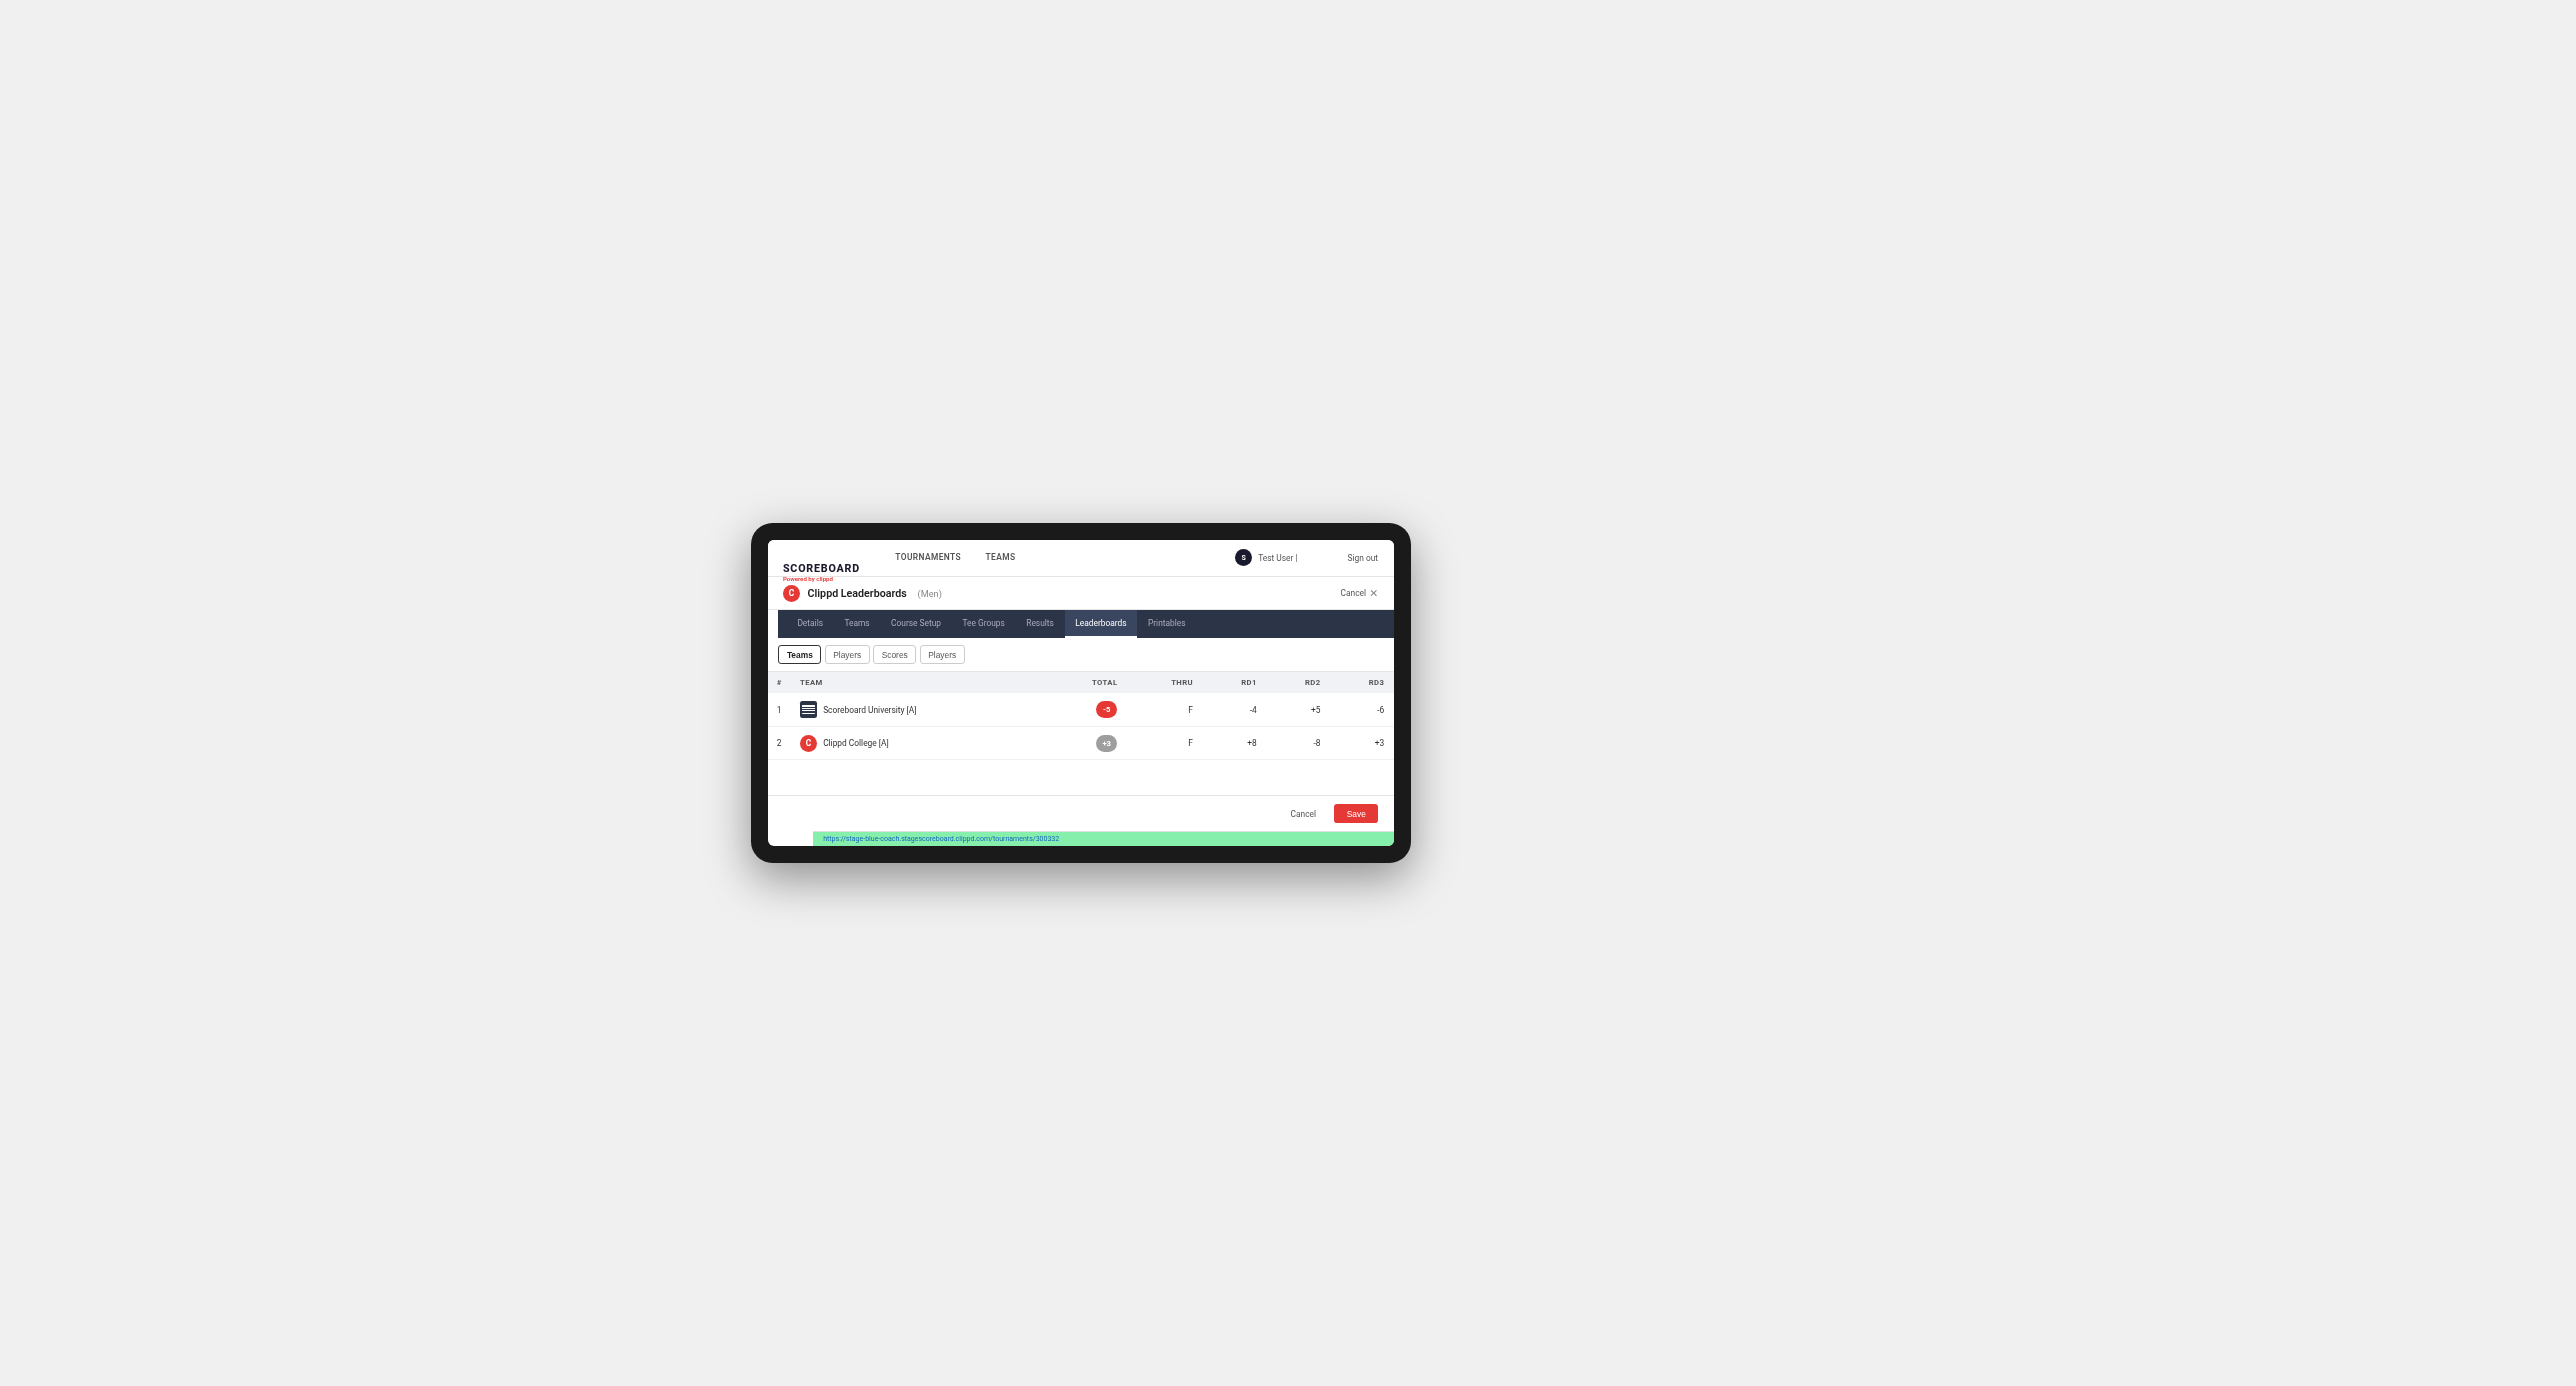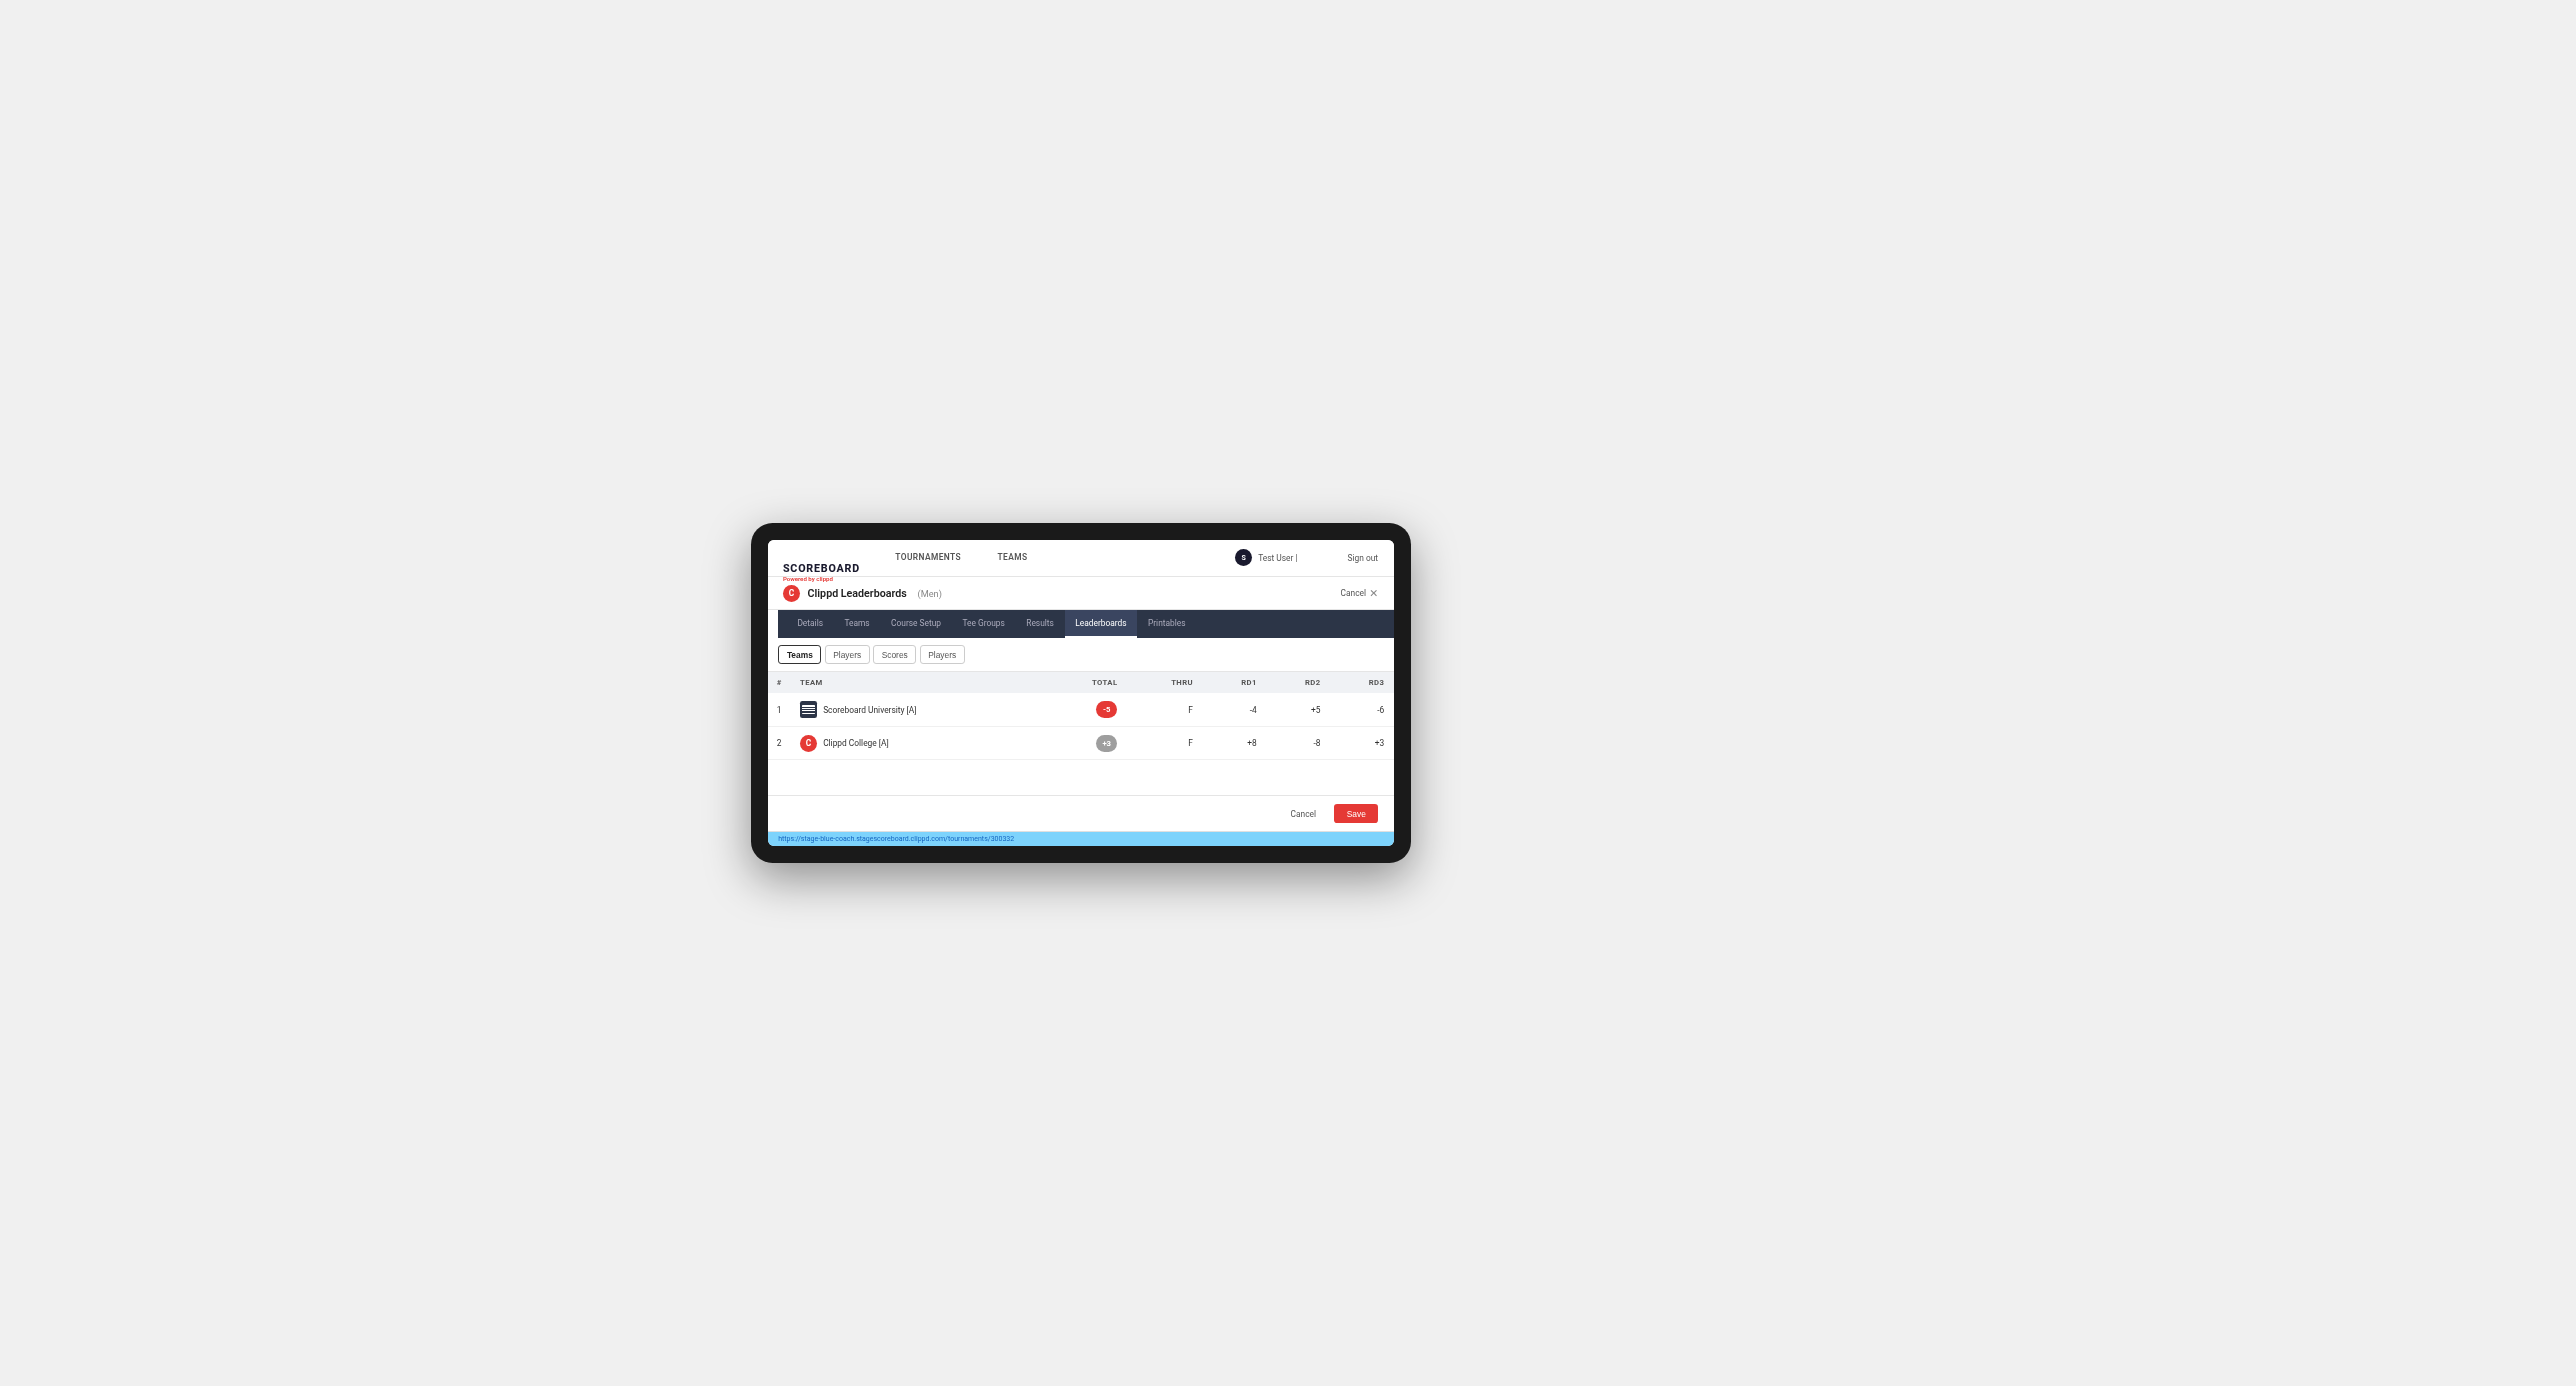--- a/index.html
+++ b/index.html
@@ -65,21 +65,21 @@
     .logo-sub {
       font-size: 6.1px;
       color: #888;
     }
     .logo-sub span {
       color: #e53935;
       font-weight: 600;
     }
     .nav-links {
       display: flex;
-      gap: 12px;
+      gap: 0;
       flex: 1;
     }
     .nav-link {
       padding: 0 12.3px;
       height: 37px;
       display: flex;
       align-items: center;
       font-size: 8.4px;
       font-weight: 600;
       color: #555;
@@ -299,22 +299,23 @@
       border-radius: 3.1px;
       padding: 4.6px 12.3px;
       font-size: 8.4px;
       font-weight: 400;
       cursor: pointer;
     }
     .url-bar {
       padding: 3.1px 10.7px;
       font-size: 7px;
       color: #1565c0;
-      background: #7dd3fc;
+      background: #86efac;
       border-top: 0.8px solid #e0e0e0;
+      margin-left: 45px;
     }
     .content-area {
       min-height: 123px;
       background: #fff;
     }
   </style>
 </head>
 <body>
 
 <div class="page-wrapper">

